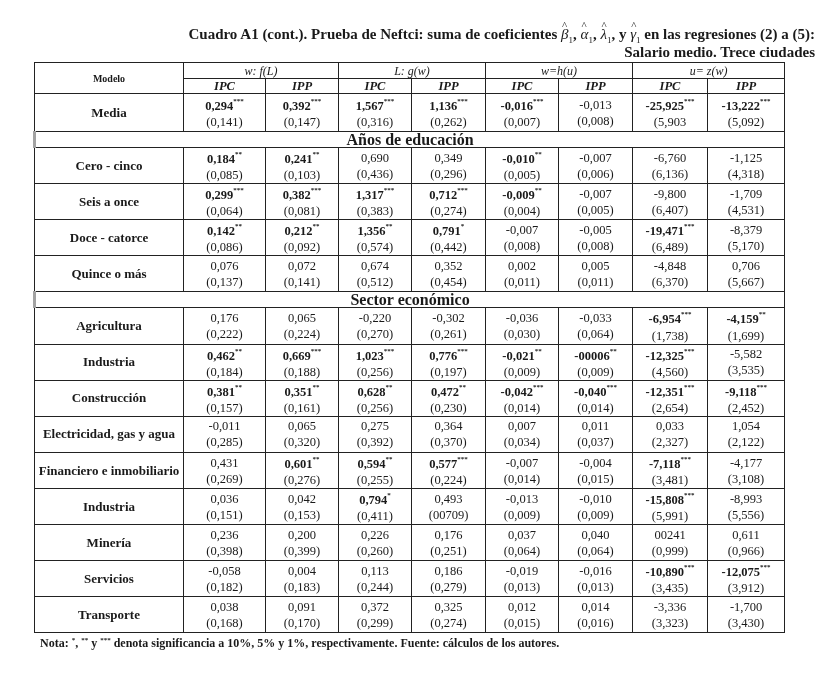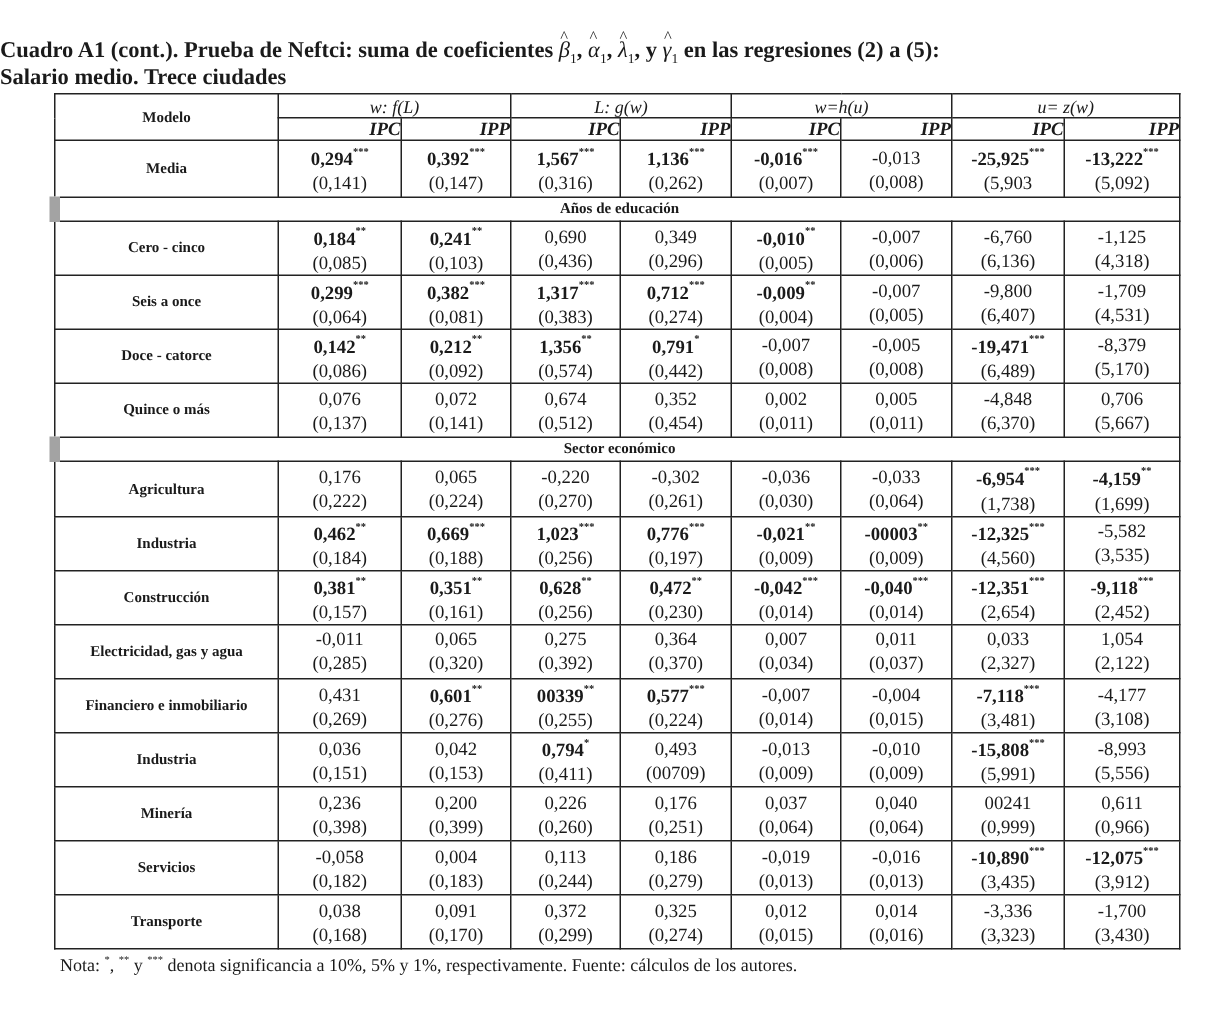--- a/index.html
+++ b/index.html
@@ -1,42 +1,42 @@
 <!DOCTYPE html>
 <html><head>
   <meta charset="utf-8">
   <style>
     html, body { margin: 0; padding: 0; background: #ffffff; }
     body { width: 815px; height: 674px; position: relative; overflow: hidden;
            font-family: "Liberation Serif", "DejaVu Serif", serif; color: #1a1a1a; }
-    .title { position: absolute; left: 0; width: 815px; text-align: left;
+    .title { position: absolute; left: 0; width: 815px; text-align: right;
              font-weight: bold; font-size: 15px; line-height: 18px; }
     .title1 { top: 25px; }
     .title2 { top: 43px; }
     .title .hat { display: inline-block; font-style: italic; font-weight: normal; position: relative; }
     .title .hat::before { content: "^"; position: absolute; left: 1px; top: -9px; font-size: 11px; font-style: normal; }
     .title sub { font-size: 9px; font-weight: normal; font-style: normal; }
     table { position: absolute; left: 33px; top: 62px; border-collapse: collapse;
             width: 750px; table-layout: fixed; font-size: 12.5px; }
     td, th { border: 1px solid #222; padding: 0; text-align: center; vertical-align: middle; }
     th { font-weight: bold; }
     .grp { font-style: italic; font-weight: normal; height: 15px; font-size: 12px; line-height: 14px; text-align: center; }
-    .sub { font-style: italic; font-weight: bold; height: 14px; font-size: 12.5px; line-height: 14px; text-align: right; }
+    .sub { font-style: italic; font-weight: bold; height: 14px; font-size: 12.5px; line-height: 14px; }
     .model-h { font-size: 10px; }
-    td.label { font-weight: bold; font-size: 10px; }
+    td.label { font-weight: bold; font-size: 13px; }
     td.val { height: 35px; line-height: 16px; }
     tr.data td { height: 35px; }
     tr.media td { height: 37px; }
     .coef { display: block; }
     .coef.b { font-weight: bold; }
     .coef sup { font-size: 7px; font-weight: bold; position: relative; top: -2px; }
     .se { display: block; }
-    tr.section td { height: 15px; font-weight: bold; font-size: 10px; line-height: 14px;
-                    border-left: 7px solid #a3a3a3; border-right: 1px solid #222; }
-    .note { position: absolute; left: 40px; top: 636px; font-weight: normal; font-size: 12px; }
+    tr.section td { height: 15px; font-weight: bold; font-size: 16px; line-height: 14px;
+                    border-left: 3px solid #a3a3a3; border-right: 1px solid #222; }
+    .note { position: absolute; left: 40px; top: 636px; font-weight: bold; font-size: 12px; }
     .note sup { font-size: 7px; }
   </style>
 </head>
 <body>
 
 <div class="title title1">
   <span>Cuadro A1 (cont.). Prueba de Neftci: suma de coeficientes</span>
   <span class="hat"><span>β</span><sub>1</sub></span>,
   <span class="hat"><span>α</span><sub>1</sub></span>,
   <span class="hat"><span>λ</span><sub>1</sub></span>,
@@ -310,21 +310,21 @@
         </td>
         <td class="val">
           <span class="coef b"><span>0,776</span><sup>***</sup></span>
           <span class="se">(0,197)</span>
         </td>
         <td class="val">
           <span class="coef b"><span>-0,021</span><sup>**</sup></span>
           <span class="se">(0,009)</span>
         </td>
         <td class="val">
-          <span class="coef b"><span>-00003</span><sup>**</sup></span>
+          <span class="coef b"><span>-00006</span><sup>**</sup></span>
           <span class="se">(0,009)</span>
         </td>
         <td class="val">
           <span class="coef b"><span>-12,325</span><sup>***</sup></span>
           <span class="se">(4,560)</span>
         </td>
         <td class="val">
           <span class="coef"><span>-5,582</span></span>
           <span class="se">(3,535)</span>
         </td>
@@ -403,21 +403,21 @@
         <td class="label">Financiero e inmobiliario</td>
         <td class="val">
           <span class="coef"><span>0,431</span></span>
           <span class="se">(0,269)</span>
         </td>
         <td class="val">
           <span class="coef b"><span>0,601</span><sup>**</sup></span>
           <span class="se">(0,276)</span>
         </td>
         <td class="val">
-          <span class="coef b"><span>00339</span><sup>**</sup></span>
+          <span class="coef b"><span>0,594</span><sup>**</sup></span>
           <span class="se">(0,255)</span>
         </td>
         <td class="val">
           <span class="coef b"><span>0,577</span><sup>***</sup></span>
           <span class="se">(0,224)</span>
         </td>
         <td class="val">
           <span class="coef"><span>-0,007</span></span>
           <span class="se">(0,014)</span>
         </td>

